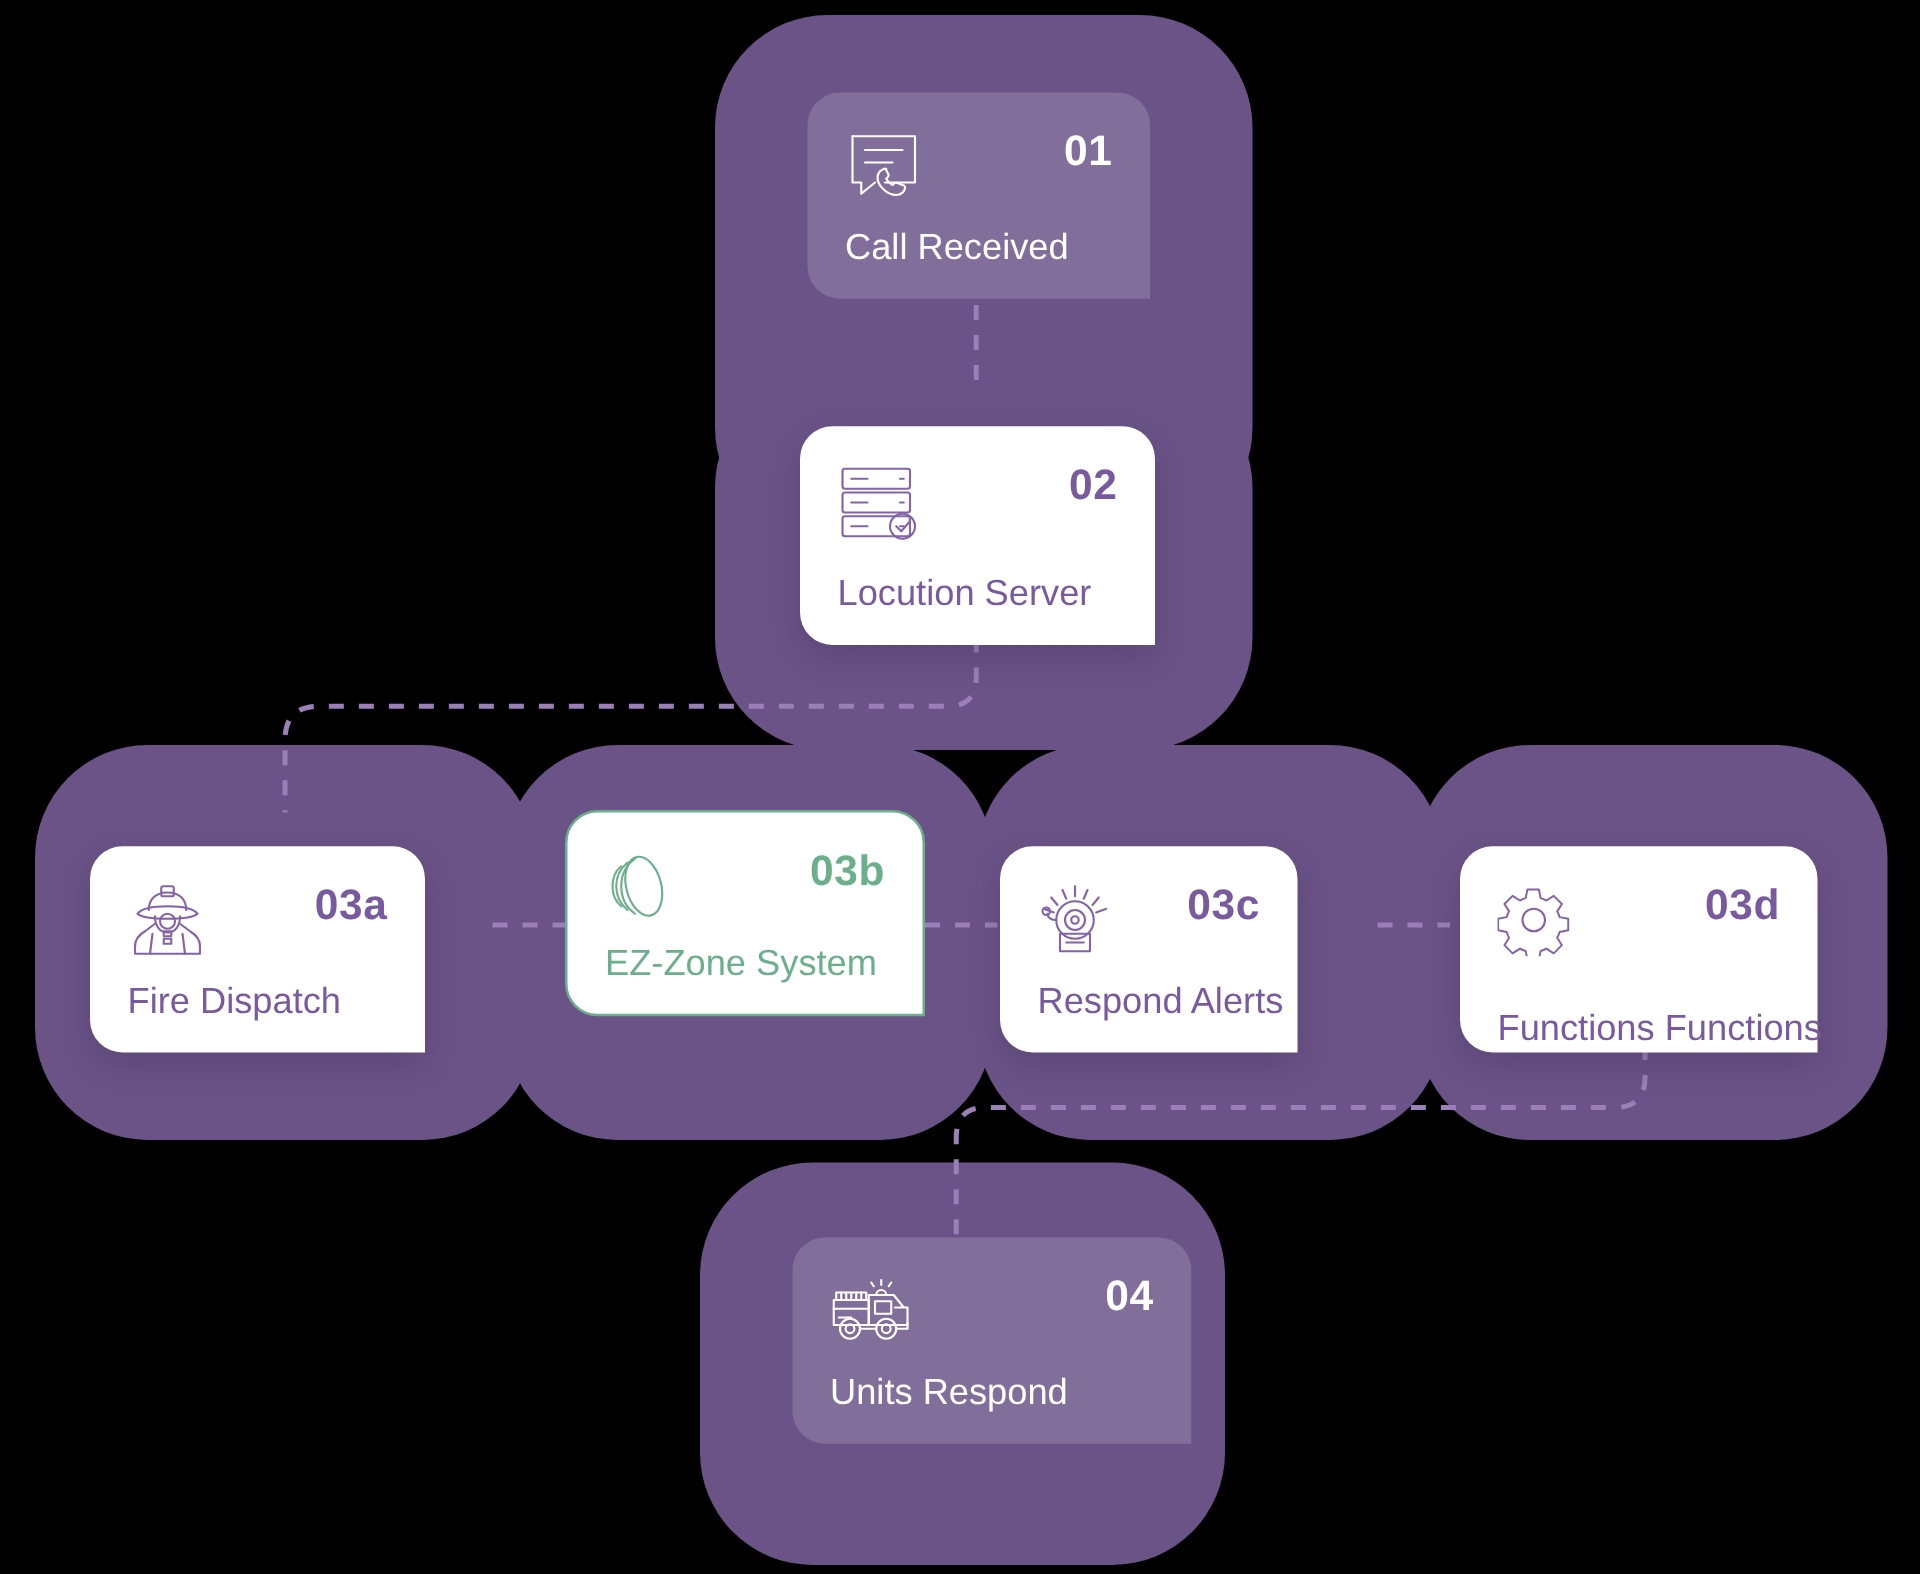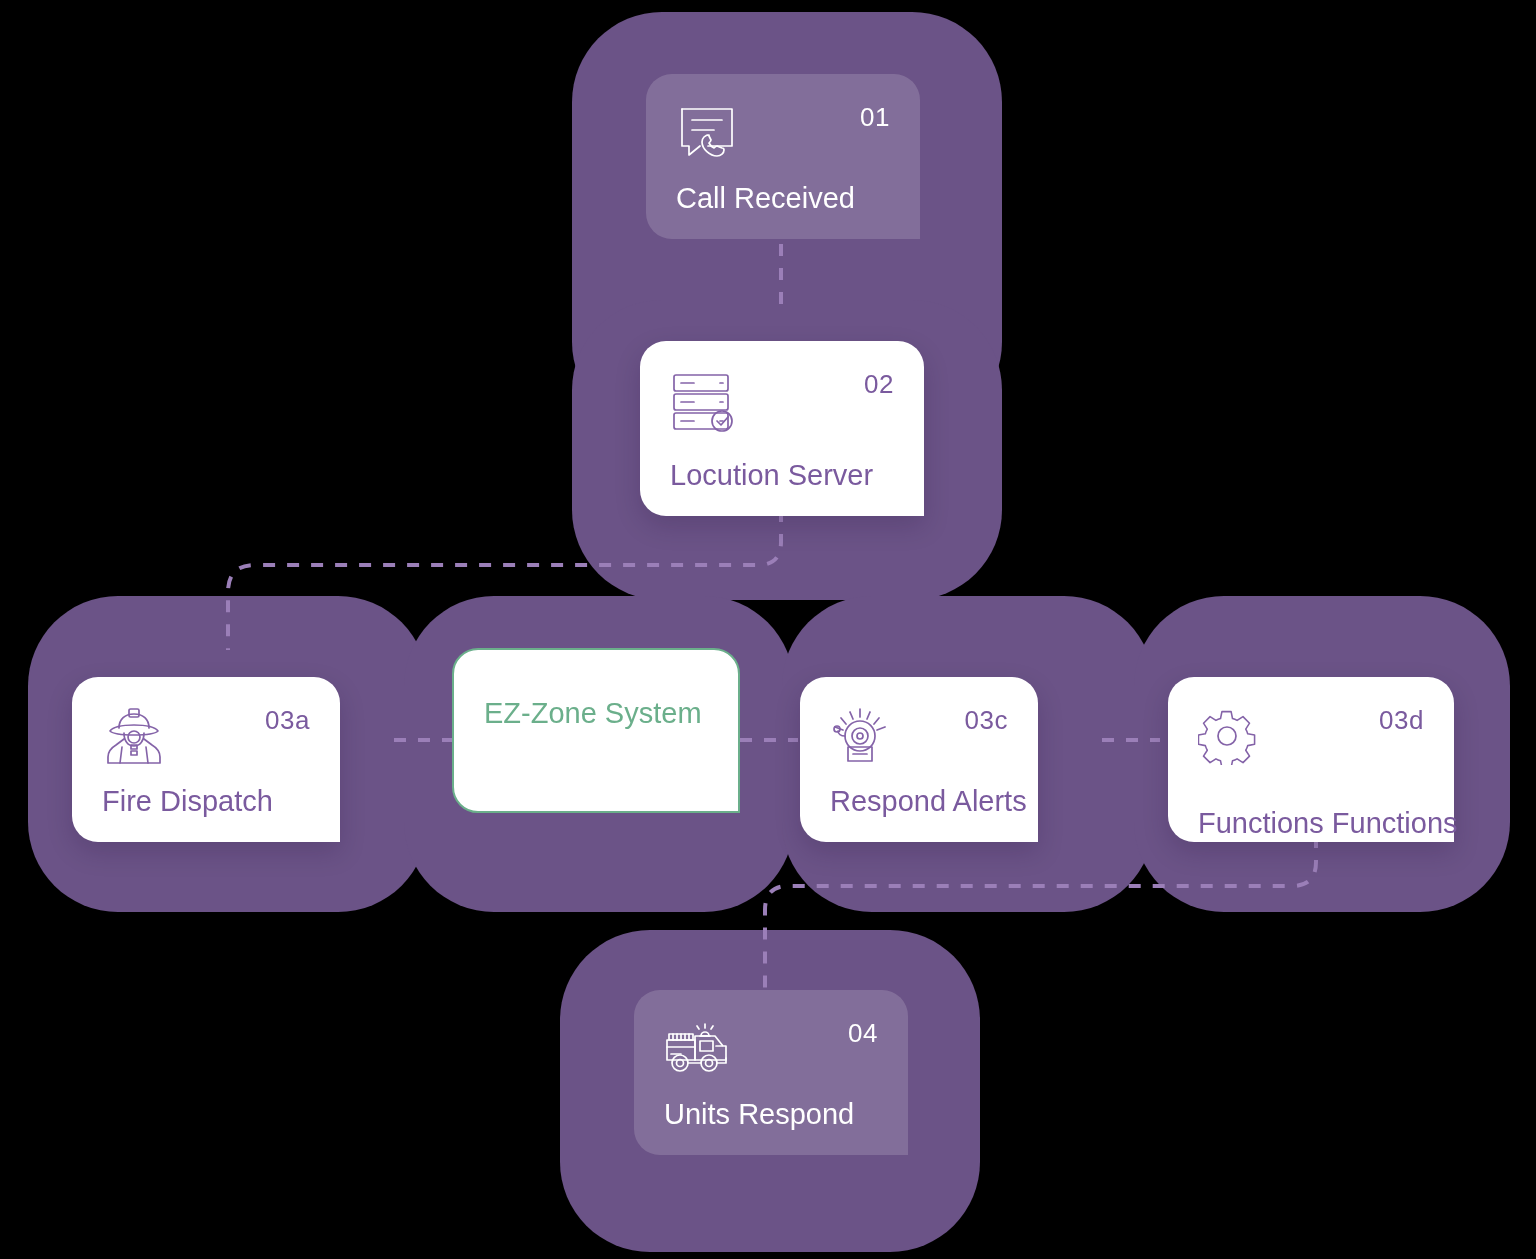--- a/index.html
+++ b/index.html
@@ -66,22 +66,22 @@
   .card-top {
     display: flex;
     align-items: flex-start;
     justify-content: space-between;
   }
   .card-icon {
     display: block;
     flex: 0 0 auto;
   }
   .card-num {
-    font-size: 26px;
-    font-weight: normal;
+    font-size: 34px;
+    font-weight: bold;
     line-height: 1;
     letter-spacing: 0.5px;
     white-space: nowrap;
   }
   .card-label {
     font-size: 29px;
     font-weight: normal;
     line-height: 1.1;
     white-space: nowrap;
     margin-top: 18px;
@@ -215,20 +215,31 @@
           <path d="M20 40 l-2 16"></path>
           <path d="M44 40 l2 16"></path>
         </svg>
       </span>
       <span class="card-num">03a</span>
     </div>
     <div class="card-label">Fire Dispatch</div>
   </div>
 
   <div class="card accent-green t-green" style="left:452px; top:648px; width:288px; height:165px;">
+    <div class="card-top">
+      <span class="card-icon">
+        <svg class="icon-svg" width="56" height="58" viewBox="0 0 56 58" aria-hidden="true">
+          <ellipse cx="31" cy="29" rx="14" ry="24" transform="rotate(-14 31 29)" stroke-width="3"></ellipse>
+          <path d="M24 7 c-7 5 -11 13 -11 22 c0 9 4 17 11 22" stroke-width="2.6"></path>
+          <path d="M18 10 c-6 5 -9 12 -9 19 c0 7 3 14 9 19" stroke-width="2.2"></path>
+          <path d="M13 13 c-5 4 -7 10 -7 16 c0 6 2 12 7 16" stroke-width="1.8"></path>
+        </svg>
+      </span>
+      <span class="card-num">03b</span>
+    </div>
     <div class="card-label">EZ-Zone System</div>
   </div>
 
   <div class="card white t-purple" style="left:800px; top:648px; width:238px; height:165px;">
     <div class="card-top">
       <span class="card-icon">
         <svg class="icon-svg" width="64" height="58" viewBox="0 0 64 58" aria-hidden="true">
           <path d="M30 2 V10"></path>
           <path d="M20 5 L23 12"></path>
             <path d="M40 5 L37 12"></path>
@@ -256,21 +267,21 @@
         <svg class="icon-svg" width="58" height="58" viewBox="0 0 58 58" aria-hidden="true">
           <path d="M24 3 h10 l1.5 7.5 a20 20 0 0 1 5 2.1 l6.4 -4.1 l7.1 7.1 l-4.1 6.4 a20 20 0 0 1 2.1 5 l7.5 1.5 v10 l-7.5 1.5 a20 20 0 0 1 -2.1 5 l4.1 6.4 l-7.1 7.1 l-6.4 -4.1 a20 20 0 0 1 -5 2.1 l-1.5 7.5 h-10 l-1.5 -7.5 a20 20 0 0 1 -5 -2.1 l-6.4 4.1 l-7.1 -7.1 l4.1 -6.4 a20 20 0 0 1 -2.1 -5 l-7.5 -1.5 v-10 l7.5 -1.5 a20 20 0 0 1 2.1 -5 l-4.1 -6.4 l7.1 -7.1 l6.4 4.1 a20 20 0 0 1 5 -2.1 z" transform="translate(0,0) scale(0.92) translate(2,2)" stroke-width="2"></path>
           <circle cx="29" cy="29" r="9" stroke-width="2"></circle>
         </svg>
       </span>
       <span class="card-num">03d</span>
     </div>
     <div class="card-label">Functions Functions</div>
   </div>
 
-  <div class="card ghost t-white" style="left:634px; top:990px; width:274px; height:165px;">
+  <div class="card ghost t-white" style="left:634px; top:990px; width:319px; height:165px;">
     <div class="card-top">
       <span class="card-icon">
         <svg class="icon-svg" width="74" height="56" viewBox="0 0 74 56" aria-hidden="true">
           <path d="M41 8 V4"></path>
             <path d="M35 9 L33 6"></path>
             <path d="M47 9 L49 6"></path>
           <path d="M37 16 a4 4 0 0 1 8 0 z"></path>
           <path d="M36 16 h10"></path>
           <path d="M31 16 h20 l8 10 h3 v14 h-31 z"></path>
           <rect x="36" y="21" width="13" height="10"></rect>

